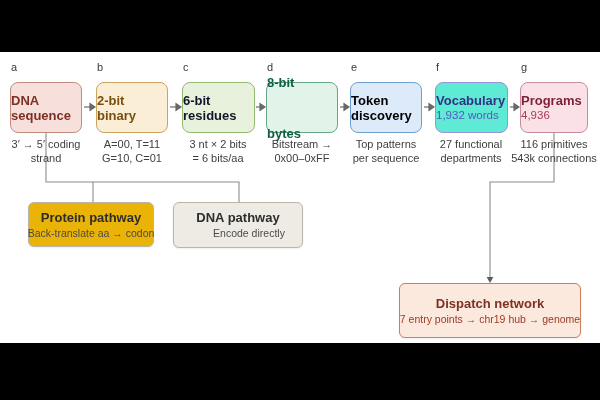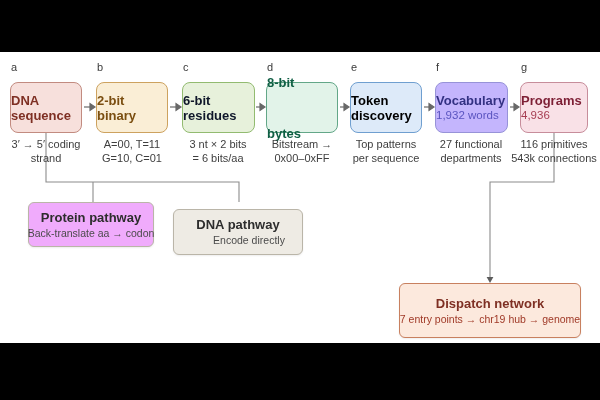--- a/index.html
+++ b/index.html
@@ -89,21 +89,21 @@
     <span class="tline">residues</span>
   </div>
   <div class="pbox" style="left: 266px; width: 72px; background-color: rgb(226, 243, 233); border-color: rgb(99, 167, 136); color: rgb(15, 95, 68); gap: 36px;">
     <span class="tline">8-bit</span>
     <span class="tline">bytes</span>
   </div>
   <div class="pbox" style="left: 350px; width: 72px; background-color: rgb(221, 234, 249); border-color: rgb(111, 159, 208); color: #000000;">
     <span class="tline">Token</span>
     <span class="tline">discovery</span>
   </div>
-  <div class="pbox" style="left: 435px; width: 73px; background-color: #c4b5fd; border-color: rgb(151, 147, 216); color: rgb(51, 49, 131);">
+  <div class="pbox" style="left: 435px; width: 73px; background-color: #5eead4; border-color: rgb(151, 147, 216); color: rgb(51, 49, 131);">
     <span class="tline">Vocabulary</span>
     <span class="sline" style="color: rgb(90, 84, 192);">1,932 words</span>
   </div>
   <div class="pbox" style="left: 520px; width: 68px; background-color: rgb(249, 225, 231); border-color: rgb(199, 141, 155); color: rgb(125, 31, 53);">
     <span class="tline">Programs</span>
     <span class="sline" style="color: rgb(166, 61, 82);">4,936</span>
   </div>
 
   <div class="pcaption" style="left:-14px">
     <span>3′ → 5′ coding</span>
@@ -127,25 +127,25 @@
   </div>
   <div class="pcaption" style="left:411px">
     <span>27 functional</span>
     <span>departments</span>
   </div>
   <div class="pcaption" style="left:494px">
     <span>116 primitives</span>
     <span>543k connections</span>
   </div>
 
-  <div class="bbox" style="left: 28px; top: 202px; width: 126px; height: 45px; background-color: #f0abfc; border-color: rgb(186, 181, 168);">
+  <div class="bbox" style="left: 28px; top: 202px; width: 126px; height: 45px; background-color: #eab308; border-color: rgb(186, 181, 168);">
     <span class="tline" style="color: rgb(45, 45, 45);">Protein pathway</span>
     <span class="sline" style="color: rgb(75, 75, 75);">Back-translate aa → codon</span>
   </div>
-  <div class="bbox" style="left: 173px; top: 202px; width: 130px; height: 46px; background-color: rgb(238, 235, 228); border-color: rgb(186, 181, 168); margin-top: 7px;">
+  <div class="bbox" style="left: 173px; top: 202px; width: 130px; height: 46px; background-color: rgb(238, 235, 228); border-color: rgb(186, 181, 168);">
     <span class="tline" style="color: rgb(45, 45, 45);">DNA pathway</span>
     <span class="sline" style="color: rgb(75, 75, 75); padding-left: 22px;">Encode directly</span>
   </div>
   <div class="bbox" style="left: 399px; top: 283px; width: 182px; height: 55px; background-color: rgb(252, 233, 221); border-color: rgb(200, 128, 95);">
     <span class="tline" style="color: rgb(126, 47, 35);">Dispatch network</span>
     <span class="sline" style="color: rgb(160, 58, 40);">7 entry points → chr19 hub → genome</span>
   </div>
 
   <div class="letterbox" id="letterbox-top"></div>
   <div class="letterbox" id="letterbox-bottom"></div>

